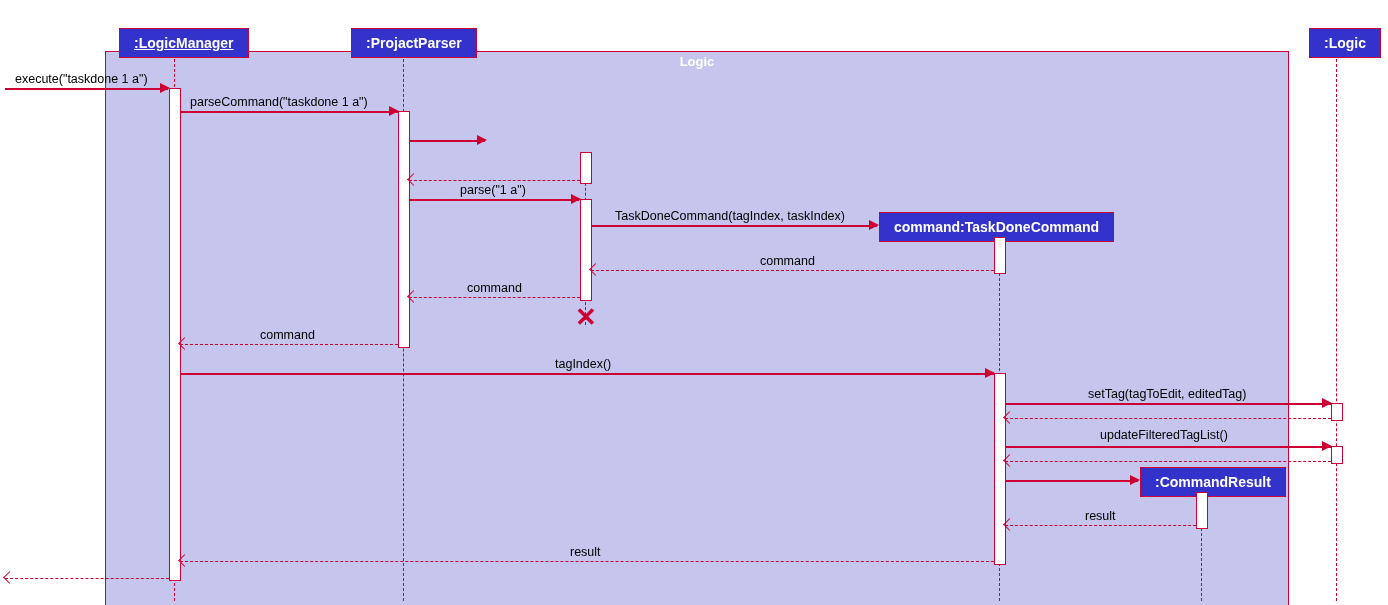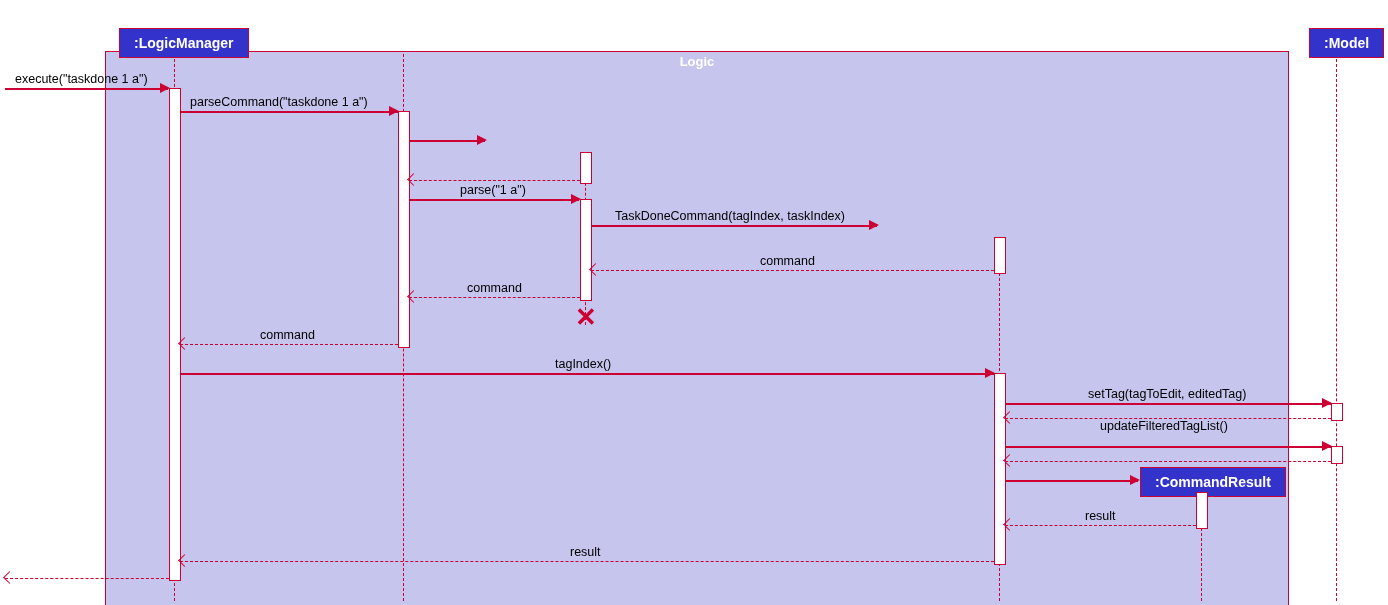--- a/index.html
+++ b/index.html
@@ -116,23 +116,25 @@
     <div class="region-title">Logic</div>
   </div>
 
   <div class="lifeline" style="left:174px; top:54px; height:547px;"></div>
   <div class="lifeline" style="left:403px; top:54px; height:547px;"></div>
   <div class="lifeline" style="left:585px; top:153px; height:172px;"></div>
   <div class="lifeline" style="left:999px; top:238px; height:363px;"></div>
   <div class="lifeline" style="left:1201px; top:493px; height:108px;"></div>
   <div class="lifeline" style="left:1336px; top:54px; height:547px;"></div>
 
-  <div class="participant" style="left:119px; top:28px;">:LogicManager</div>
+  <div class="participant" style="left:119px; top:28px;text-decoration:underline;">:LogicManager</div>
+  <div class="participant" style="left:351px; top:28px;">:ProjactParser</div>
+  <div class="participant" style="left:879px; top:212px;">command:TaskDoneCommand</div>
   <div class="participant" style="left:1140px; top:467px;">:CommandResult</div>
-  <div class="participant" style="left:1309px; top:28px;">:Model</div>
+  <div class="participant" style="left:1309px; top:28px;">:Logic</div>
 
   <div class="activation" style="left:169px; top:88px; height:491px;"></div>
   <div class="activation" style="left:398px; top:111px; height:235px;"></div>
   <div class="activation" style="left:580px; top:152px; height:30px;"></div>
   <div class="activation" style="left:580px; top:199px; height:100px;"></div>
   <div class="activation" style="left:994px; top:237px; height:35px;"></div>
   <div class="activation" style="left:994px; top:373px; height:190px;"></div>
   <div class="activation" style="left:1331px; top:403px; height:16px;"></div>
   <div class="activation" style="left:1331px; top:446px; height:16px;"></div>
   <div class="activation" style="left:1196px; top:492px; height:35px;"></div>
@@ -179,21 +181,21 @@
 
   <div class="msg-line" style="left:1005px; top:403px; width:326px;"></div>
   <div class="arrow-right" style="left:1322px; top:398px;"></div>
   <div class="msg-label" style="left:1088px; top:387px;">setTag(tagToEdit, editedTag)</div>
 
   <div class="msg-line-dashed" style="left:1005px; top:418px; width:326px;"></div>
   <div class="arrow-left-open" style="left:1005px; top:413px;"></div>
 
   <div class="msg-line" style="left:1005px; top:446px; width:326px;"></div>
   <div class="arrow-right" style="left:1322px; top:441px;"></div>
-  <div class="msg-label" style="left:1100px; top:419px;">updateFilteredTagList()</div>
+  <div class="msg-label" style="left:1100px; top:428px;">updateFilteredTagList()</div>
 
   <div class="msg-line-dashed" style="left:1005px; top:461px; width:326px;"></div>
   <div class="arrow-left-open" style="left:1005px; top:456px;"></div>
 
   <div class="msg-line" style="left:1005px; top:480px; width:133px;"></div>
   <div class="arrow-right" style="left:1130px; top:475px;"></div>
 
   <div class="msg-line-dashed" style="left:1005px; top:525px; width:191px;"></div>
   <div class="arrow-left-open" style="left:1005px; top:520px;"></div>
   <div class="msg-label" style="left:1085px; top:509px;">result</div>

